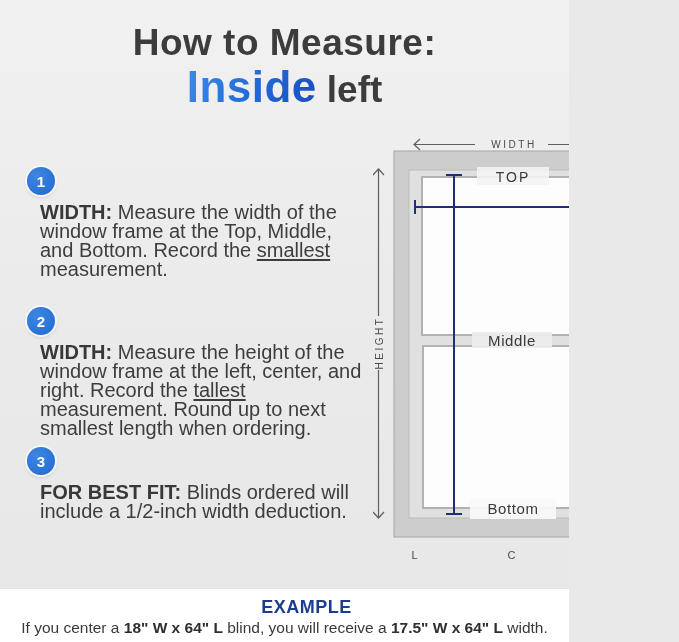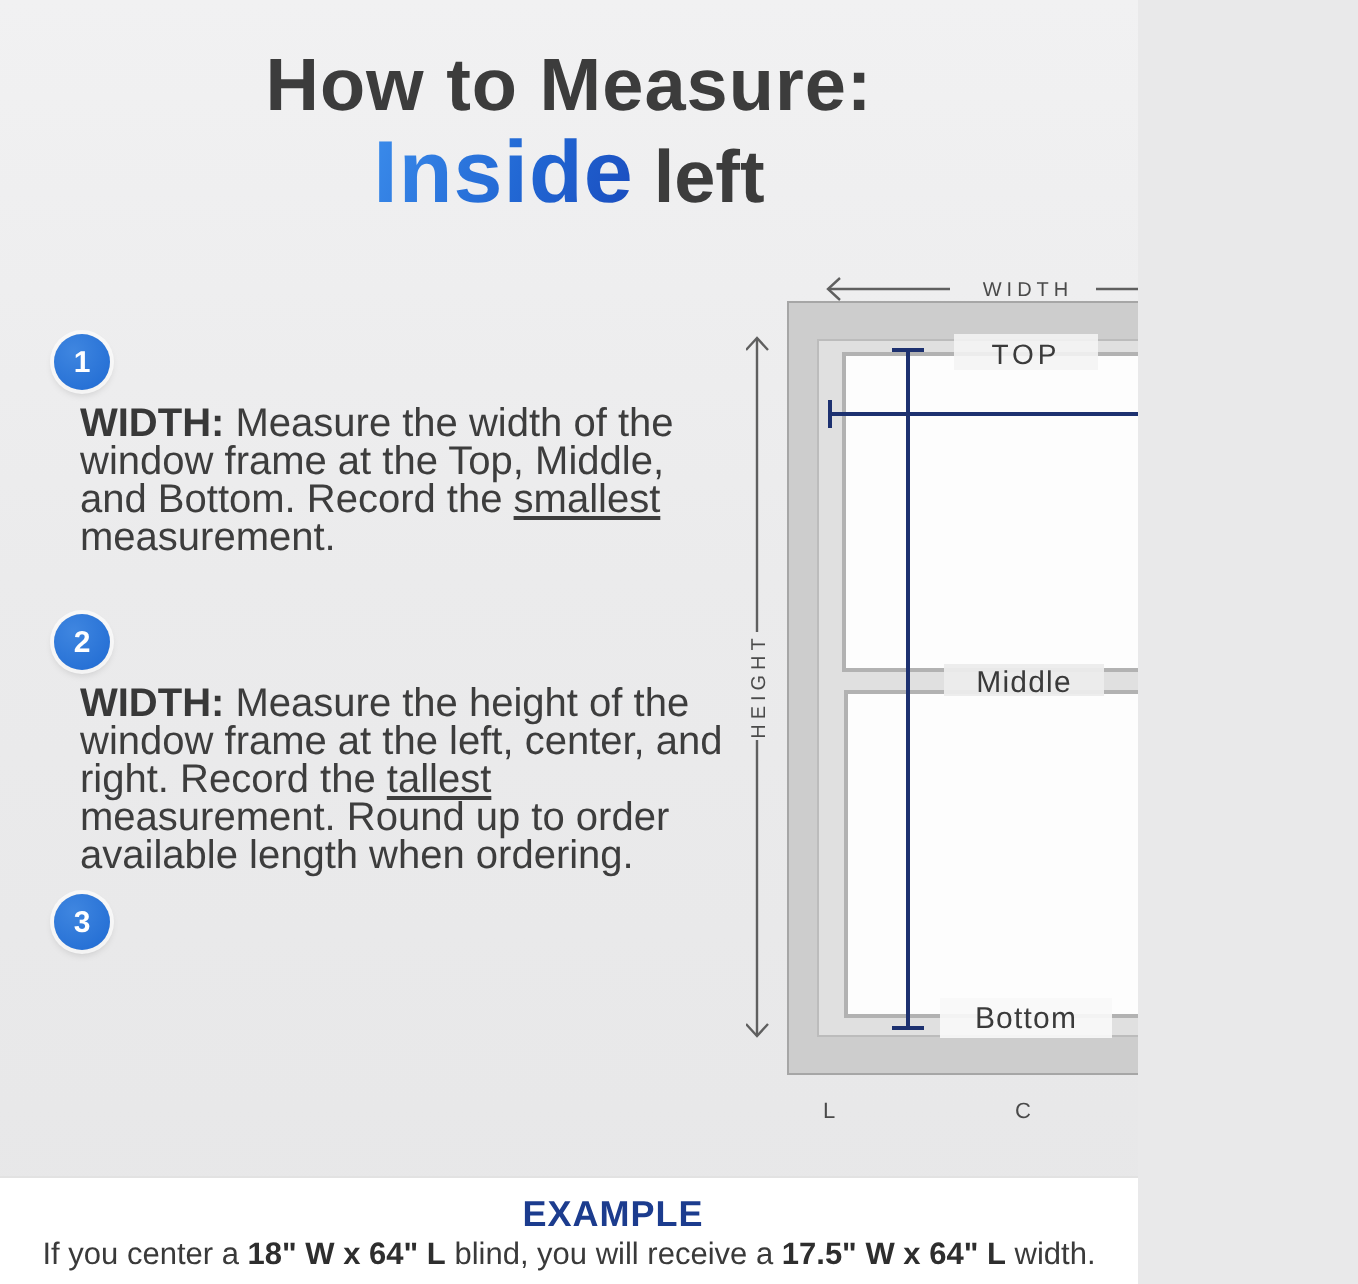--- a/index.html
+++ b/index.html
@@ -154,27 +154,28 @@
       <div class="step-badge">
         <span>1</span>
       </div>
       <p class="step-text"><strong>WIDTH:</strong><span> Measure the width of the window frame at the Top, Middle, and Bottom. Record the </span><span class="u">smallest</span><span> measurement.</span></p>
     </article>
 
     <article class="step step-2">
       <div class="step-badge">
         <span>2</span>
       </div>
-      <p class="step-text"><strong>WIDTH:</strong><span> Measure the height of the window frame at the left, center, and right. Record the </span><span class="u">tallest</span><span> measurement. Round up to order available length when ordering.</span></p>
+      <p class="step-text"><strong>WIDTH:</strong><span> Measure the height of the window frame at the left, center, and right. Record the </span><span class="u">tallest</span><span> measurement. Round up to next smallest length when ordering.</span></p>
     </article>
 
     <article class="step step-3">
       <div class="step-badge">
         <span>3</span>
       </div>
+      <p class="step-text"><strong>FOR BEST FIT:</strong><span> Blinds ordered will include a 1/2-inch width deduction.</span><span class="u"></span><span></span></p>
     </article>
 
   </section>
 
   <figure class="diagram">
     <svg width="294" height="440" viewBox="0 0 294 440">
 
       <g stroke="#5f5f5f" stroke-width="1.2" fill="none">
         <polyline points="47,9 41,14.5 47,20"></polyline>
         <line x1="41" y1="14.5" x2="102" y2="14.5"></line>

